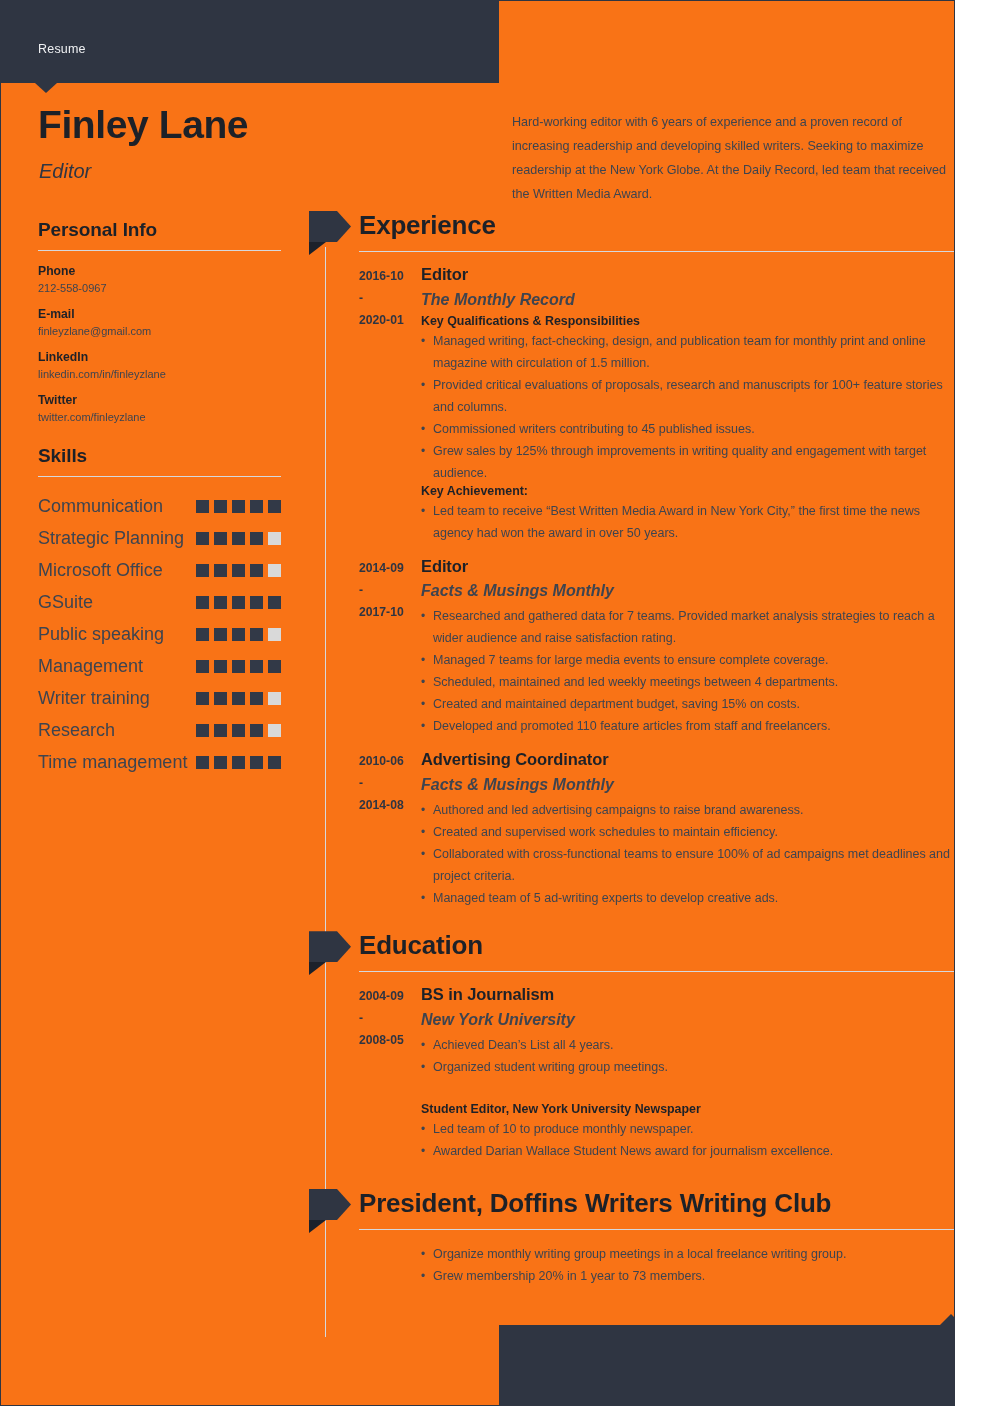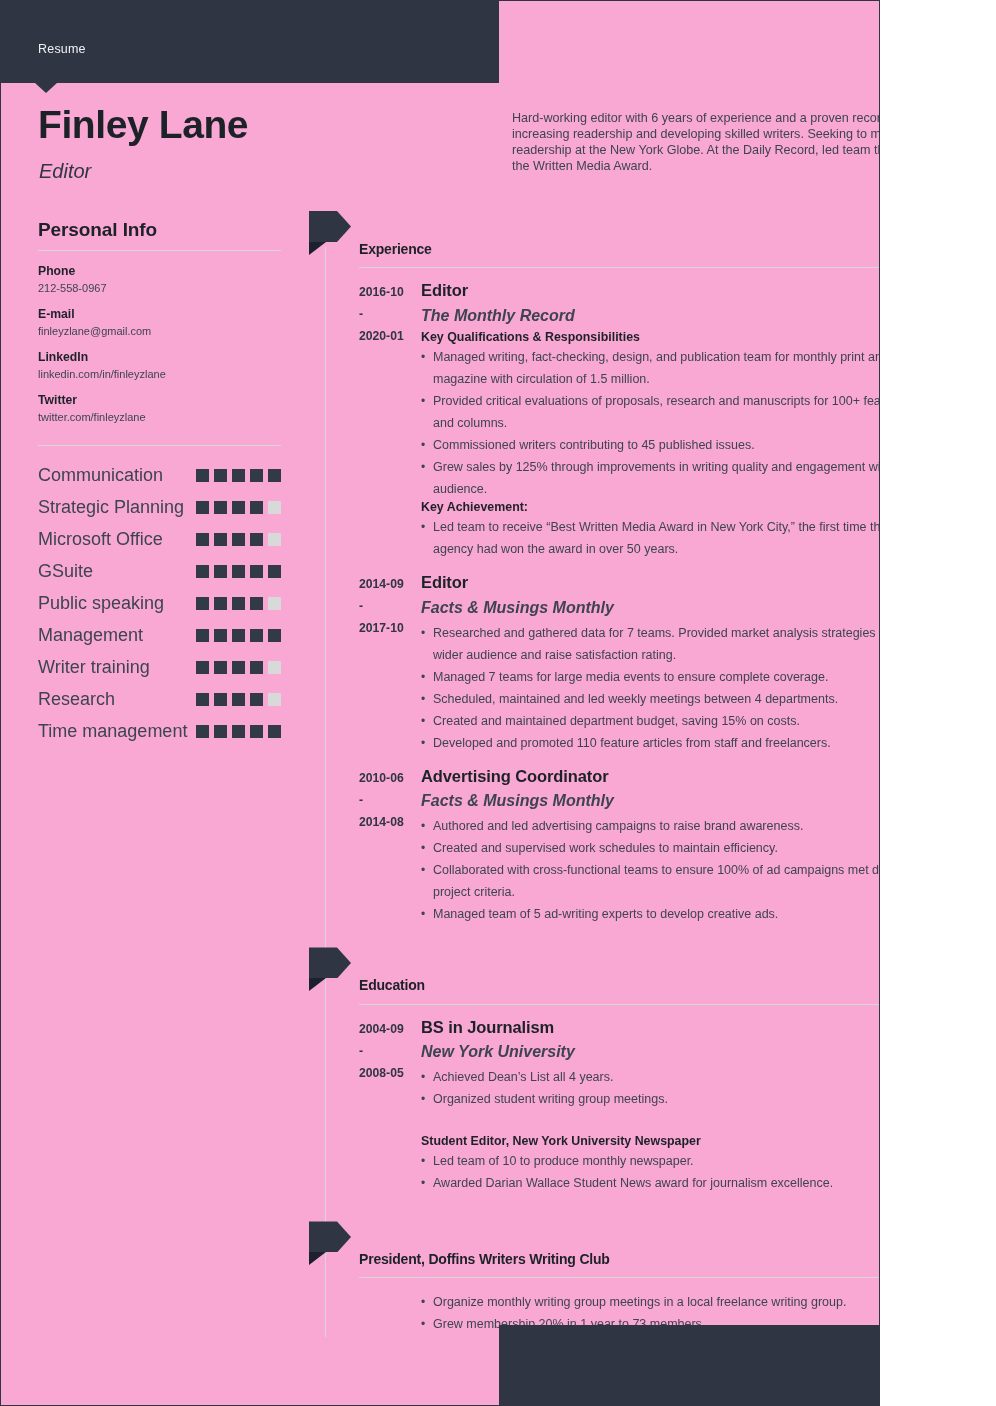--- a/index.html
+++ b/index.html
@@ -6,23 +6,23 @@
     margin: 0;
     padding: 0;
     background: #ffffff;
   }
   body {
     font-family: "Liberation Sans", sans-serif;
     -webkit-font-smoothing: antialiased;
   }
   .page {
     position: relative;
-    width: 880px;
+    width: 955px;
     height: 1406px;
-    background: #f9a8d4;
+    background: #f97316;
     box-sizing: border-box;
     border: 1px solid #2f3542;
     overflow: hidden;
   }
 
   
   .header-bar {
     position: absolute;
     top: 0;
     left: 0;
@@ -68,21 +68,21 @@
     font-style: italic;
     color: #2f3542;
     line-height: 1;
   }
   .summary {
     position: absolute;
     left: 511px;
     top: 109px;
     width: 448px;
     font-size: 12.6px;
-    line-height: 16px;
+    line-height: 24px;
     color: #3e444f;
   }
 
   
   .left-col {
     position: absolute;
     left: 37px;
     top: 218px;
     width: 243px;
   }
@@ -175,27 +175,26 @@
     width: 0;
     height: 0;
     border-left: 17px solid #1c212b;
     border-bottom: 13px solid transparent;
   }
   .sec-title-wrap {
     flex: 1 1 auto;
     padding-left: 8px;
   }
   .sec-title {
-    font-size: 14px;
+    font-size: 26px;
     font-weight: bold;
     color: #1d2128;
     line-height: 1.15;
     padding-bottom: 10px;
     letter-spacing: -0.2px;
-    margin-top: 30px;
   }
   .sec-rule { border-bottom: 1px solid #d6d8dc; }
 
   .entry {
     display: flex;
     padding-top: 13px;
   }
   .entry-dates {
     flex: 0 0 102px;
     padding-left: 50px;
@@ -307,20 +306,21 @@
             <div class="info-value">linkedin.com/in/finleyzlane</div>
           </div>
           <div class="info-item">
             <div class="info-label">Twitter</div>
             <div class="info-value">twitter.com/finleyzlane</div>
           </div>
         </div>
     </div>
 
     <div class="skills-block">
+      <div class="side-head">Skills</div>
       <div class="side-rule"></div>
       <div id="skills-list">
           <div class="skill-row">
             <span class="skill-name">Communication</span>
             <span class="skill-dots">
               <span class="sq on"></span>
               <span class="sq on"></span>
               <span class="sq on"></span>
               <span class="sq on"></span>
               <span class="sq on"></span>

